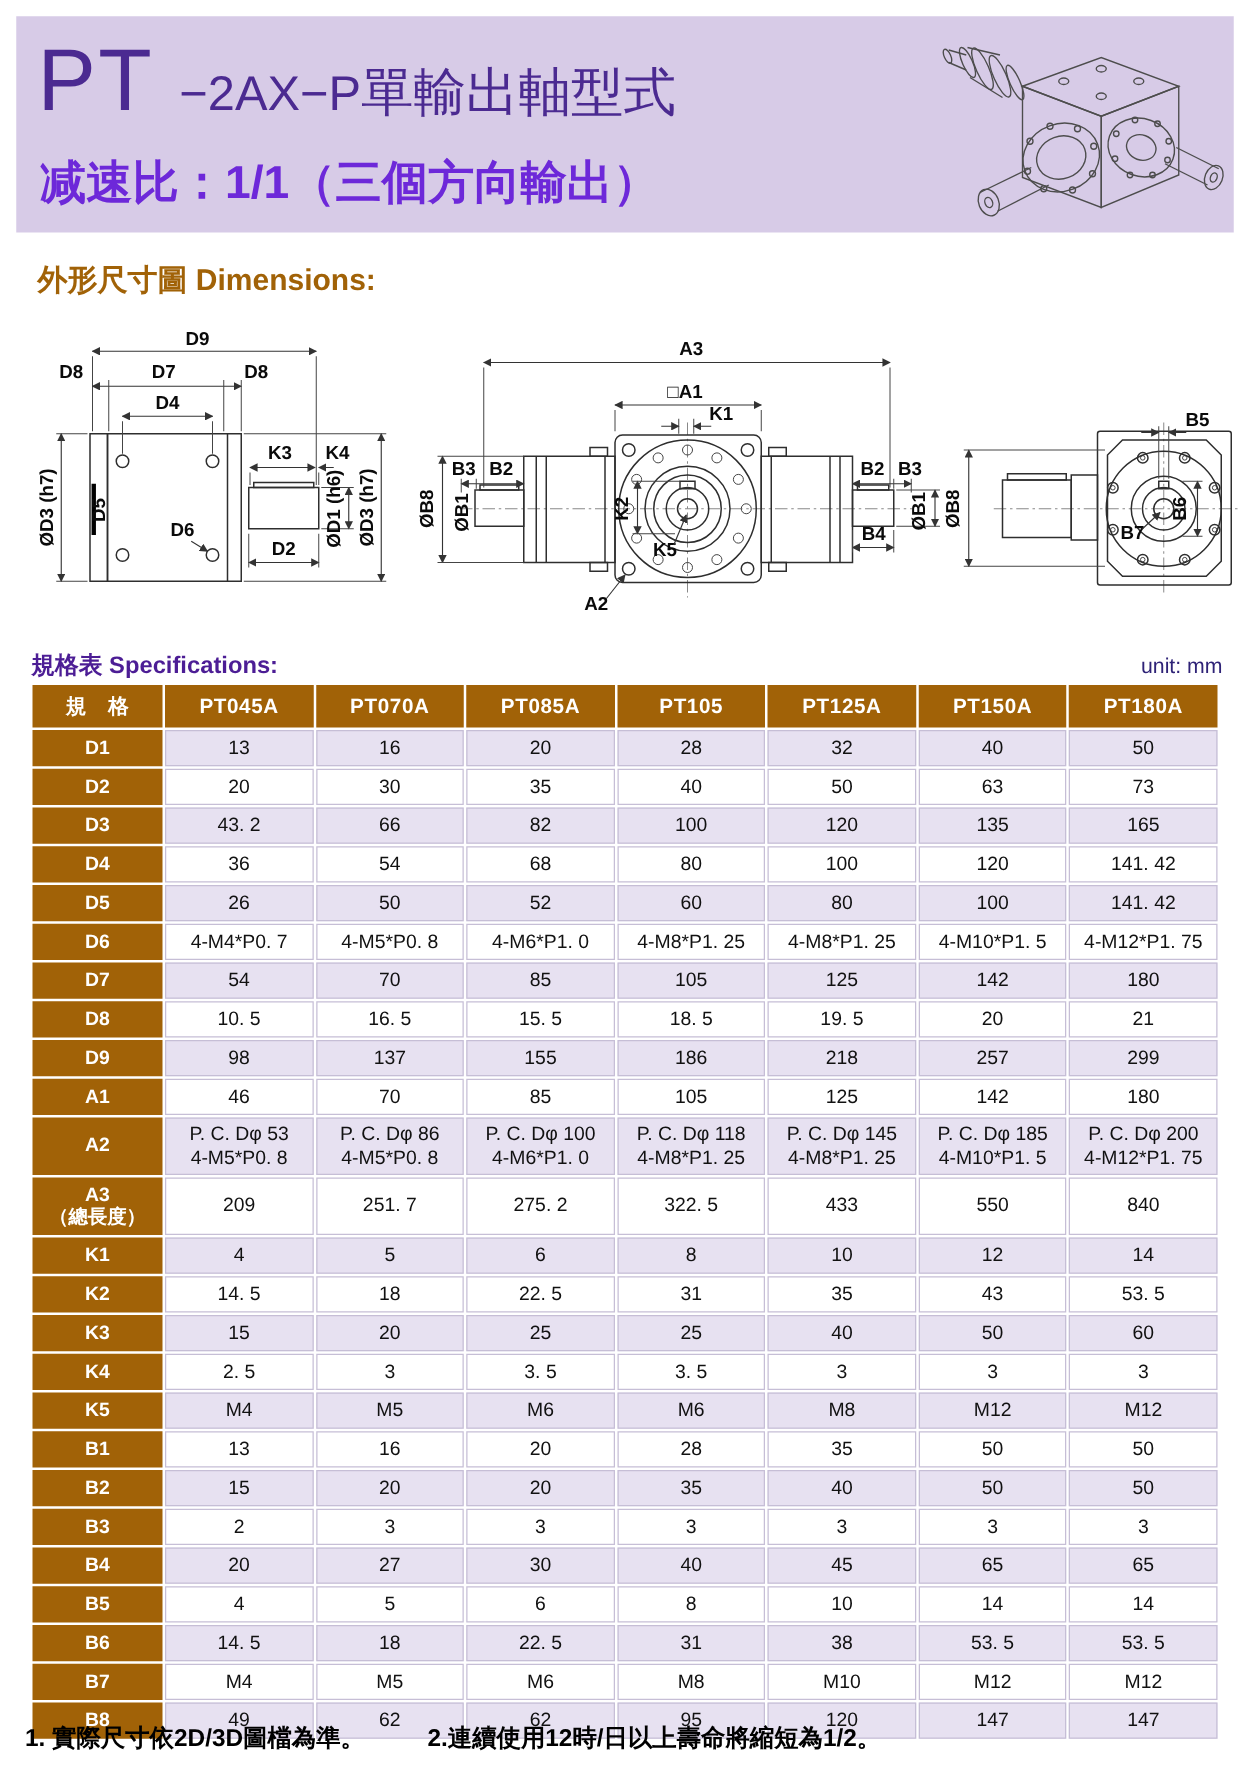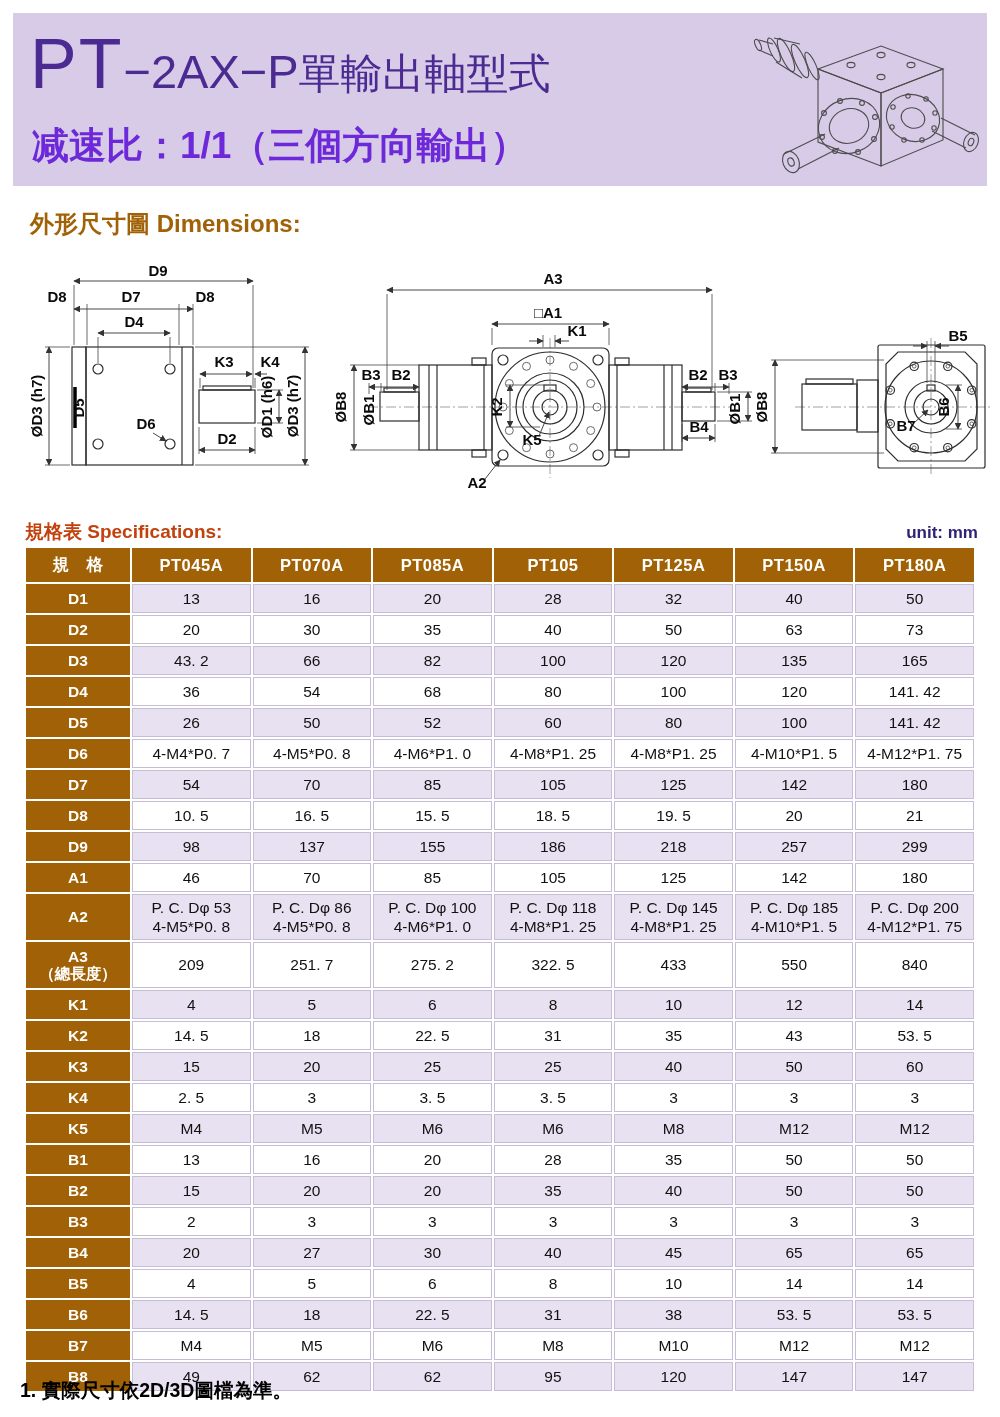--- a/index.html
+++ b/index.html
@@ -3,27 +3,27 @@
 <meta charset="utf-8">
 <style>
   html,body{margin:0;padding:0;background:#fff;}
   .page{position:relative;width:1000px;height:1417px;background:#ffffff;
         font-family:"Liberation Sans",sans-serif;overflow:hidden;}
   
   .banner{position:absolute;left:13px;top:13px;width:974px;height:173px;background:#d7cbe7;}
   .title-line{position:absolute;left:17px;top:16px;display:flex;align-items:baseline;
               color:#4b2a91;font-weight:normal;white-space:nowrap;}
   .t-pt{font-size:70px;line-height:1;letter-spacing:2px;}
-  .t-model{font-size:47px;line-height:1;}
+  .t-model{font-size:39px;line-height:1;margin-left:20px;}
   .t-zh{font-size:42px;line-height:1;}
   .subtitle{position:absolute;left:19px;top:108px;font-size:37px;font-weight:bold;color:#6d28d9;}
   
   .dim-title{position:absolute;left:30px;top:208px;font-size:24px;font-weight:bold;color:#a16207;}
-  .spec-title{position:absolute;left:25px;top:519px;font-size:19px;font-weight:bold;color:#c2410c;}
-  .unit-label{position:absolute;right:22px;top:523px;font-size:17px;font-weight:bold;color:#2f2377;}
+  .spec-title{position:absolute;left:25px;top:519px;font-size:19px;font-weight:bold;color:#4c1d95;}
+  .unit-label{position:absolute;right:22px;top:523px;font-size:17px;font-weight:normal;color:#2f2377;}
   
   .iso-svg{position:absolute;left:690px;top:6px;width:300px;height:180px;}
   .dims-svg{position:absolute;left:0;top:250px;width:1000px;height:255px;}
   .ol{stroke:#2e2e2e;stroke-width:1.2;fill:none;}
   .thin{stroke:#444;stroke-width:0.8;fill:none;}
   .dl{stroke:#333;stroke-width:0.9;fill:none;}
   .cl{stroke:#888;stroke-width:0.8;stroke-dasharray:10 3 2 3;fill:none;}
   .thick{stroke:#000;stroke-width:3.5;fill:none;}
   text.dim{font-size:15px;font-weight:bold;fill:#0a0a0a;font-family:"Liberation Sans",sans-serif;text-anchor:middle;}
   .iso{stroke:#4d4d4d;stroke-width:1.1;fill:none;}
@@ -614,15 +614,16 @@
           <td>95</td>
           <td>120</td>
           <td>147</td>
           <td>147</td>
         </tr>
       </tbody>
   </table>
 
   <div class="notes">
     <span>1. 實際尺寸依2D/3D圖檔為準。</span>
+    <span>2.連續使用12時/日以上壽命將縮短為1/2。</span>
   </div>
 
 </div>
 
 </body></html>

